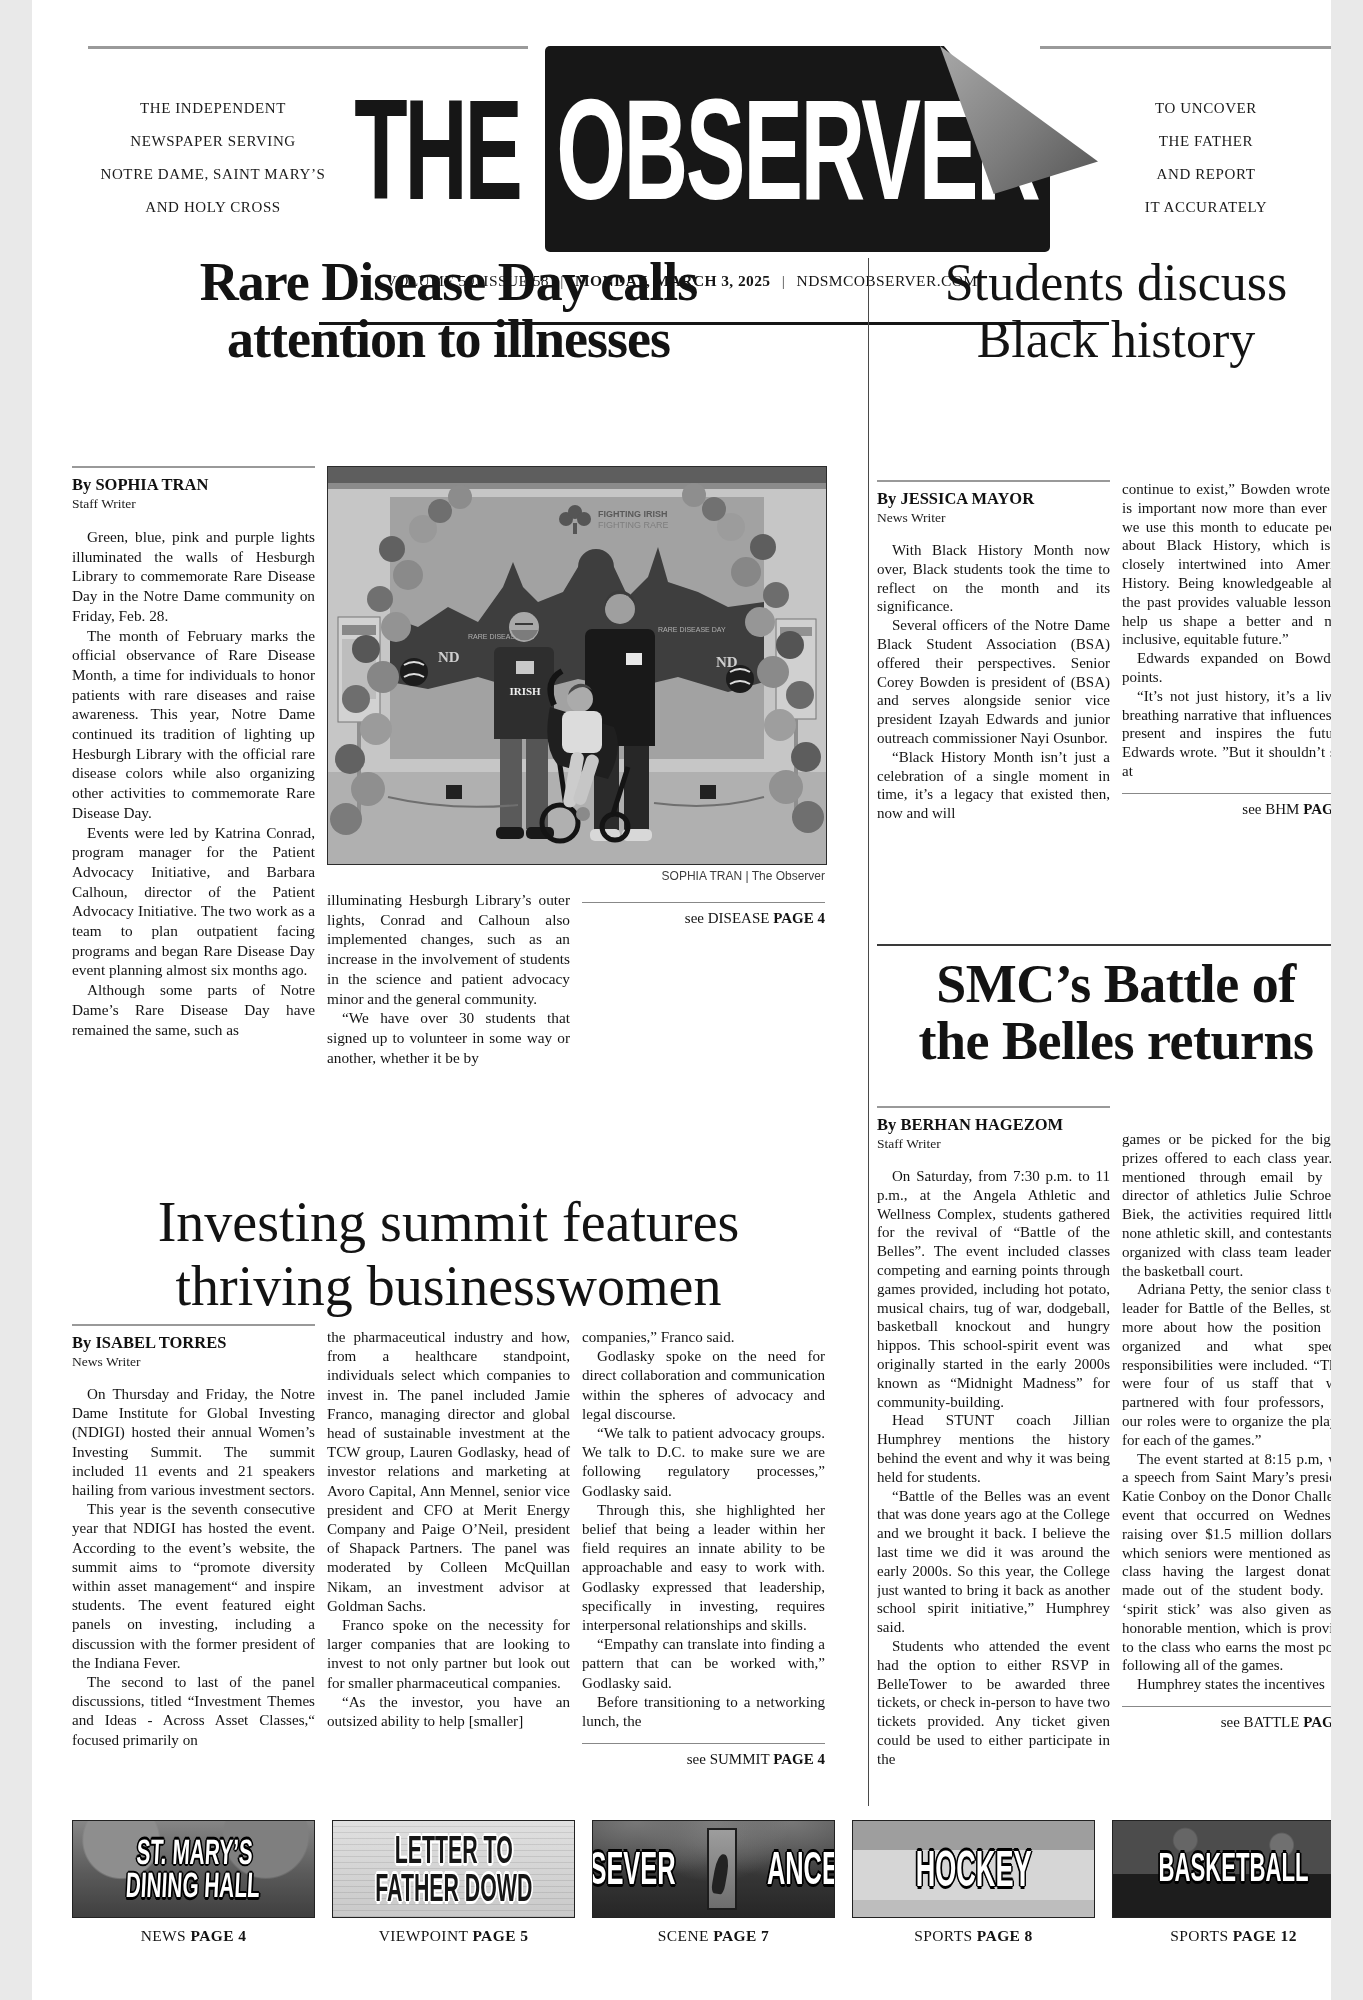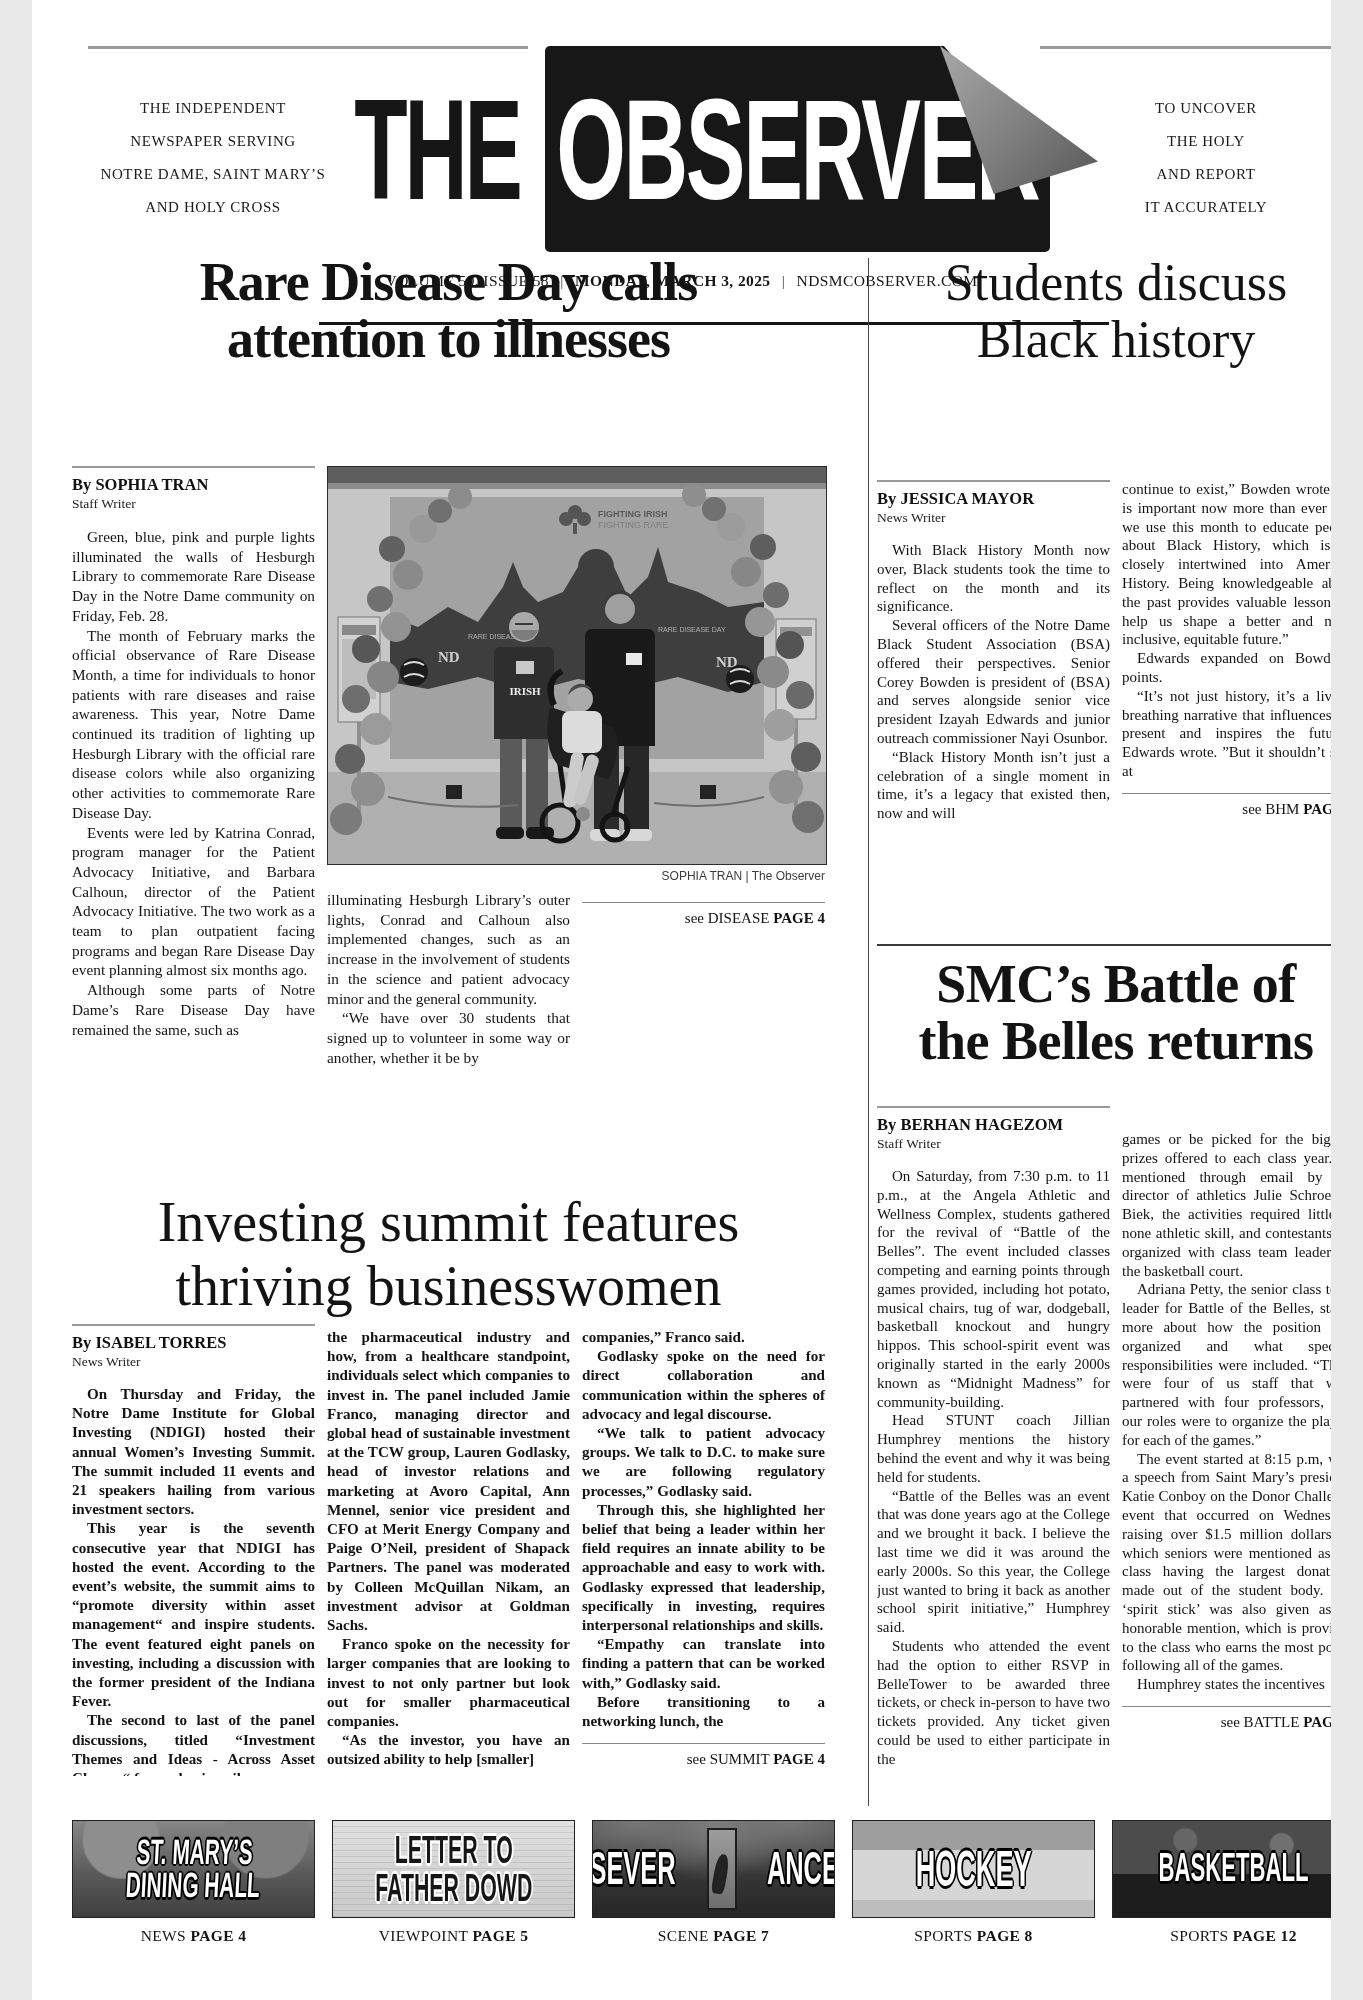--- a/index.html
+++ b/index.html
@@ -41,21 +41,21 @@
   #battle .headline { font-size:54px; line-height:57px; font-weight:bold; letter-spacing:-0.5px; }
   #invest .headline { font-size:56px; line-height:64px; font-weight:normal; }
 
   .byline-block { border-top:2px solid #999; padding-top:7px; margin-bottom:15px; }
   .byline-name { font-weight:bold; font-size:16.5px; }
   .byline-role { font-size:13.5px; color:#222; margin-top:1px; }
 
   .bodycol p { margin:0; text-indent:15px; text-align:justify; font-size:15.3px; line-height:19.7px; color:#131313; }
   .bodycol p.cont { text-indent:0; }
   #bhm .bodycol p, #battle .bodycol p { font-size:15px; line-height:18.8px; }
-  #invest .bodycol p { font-size:15.1px; line-height:19.2px;font-weight:bold; }
+  #invest .bodycol p { font-size:15.1px; line-height:19.2px; }
 
   .jump { border-top:1.5px solid #888; margin-top:12px; padding-top:7px; text-align:right;
           font-size:15px; color:#131313; }
   .jump b { font-weight:bold; }
 
   
   #rare { left:40px; top:254px; width:753px; }
   #rare .grid { display:grid; grid-template-columns:243px 498px; column-gap:12px; margin-top:98px; }
   #rare .col1 { height:648px; overflow:hidden; }
   .photo { border:1px solid #2c2c2c; display:block; width:498px; height:397px; background:#c6c6c6; }
@@ -137,21 +137,21 @@
     <div class="mast-the">
       <span>THE</span>
     </div>
     <div class="mast-box">
       <span>OBSERVER</span>
     </div>
     <div class="mast-fold"></div>
 
     <div class="tagline tagline-right">
       <div>TO UNCOVER</div>
-      <div>THE HOLY</div>
+      <div>THE FATHER</div>
       <div>AND REPORT</div>
       <div>IT ACCURATELY</div>
     </div>
 
     <div class="volume-line">
       <span>VOLUME 59, ISSUE 58</span>
       <span class="sep">|</span>
       <b>MONDAY, MARCH 3, 2025</b>
       <span class="sep">|</span>
       <span>NDSMCOBSERVER.COM</span>

